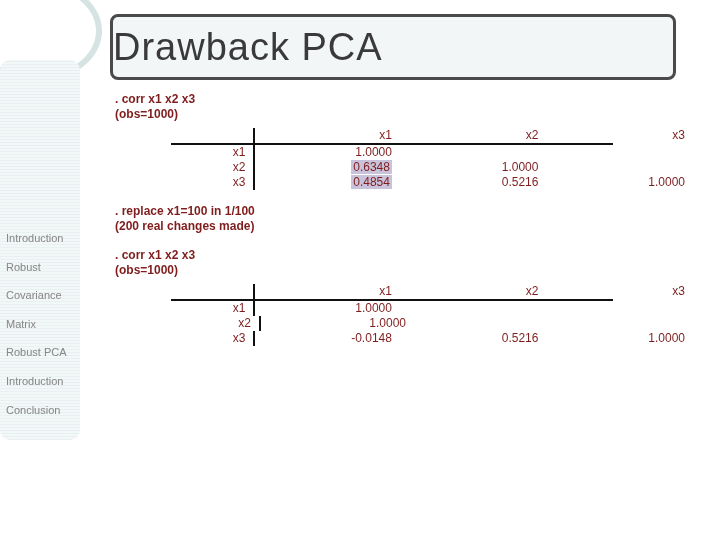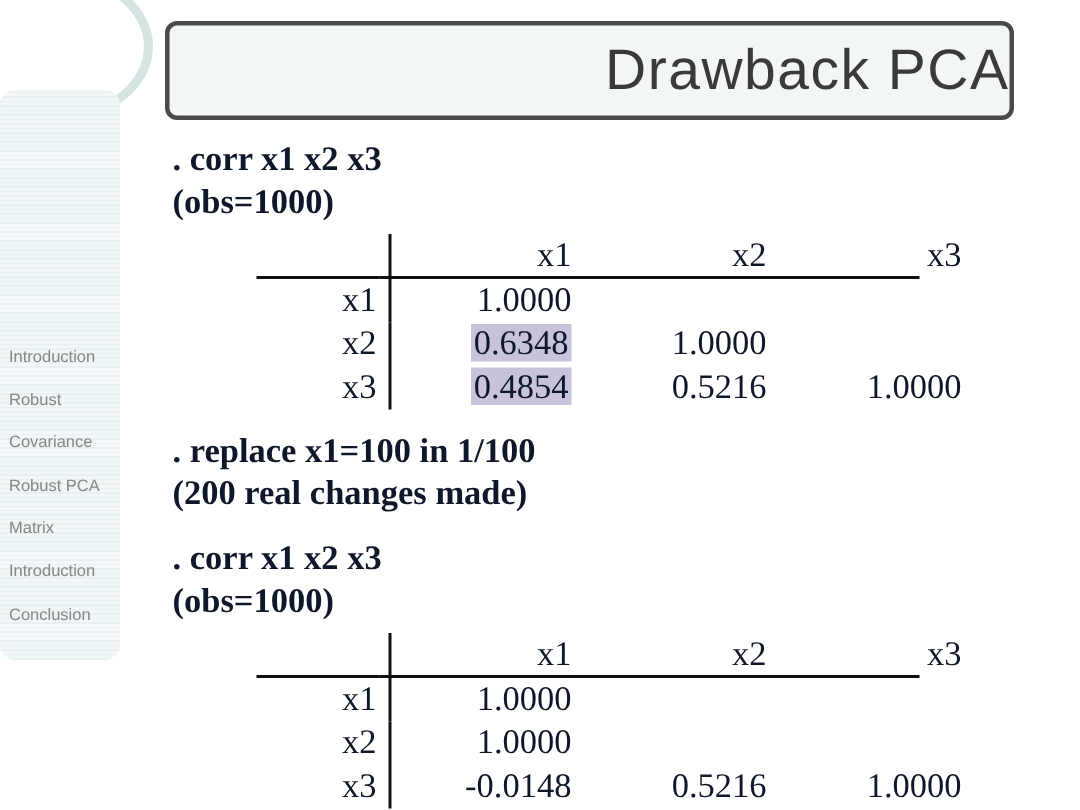--- a/index.html
+++ b/index.html
@@ -47,21 +47,21 @@
     position: absolute;
     left: 110px;
     top: 14px;
     width: 560px;
     height: 60px;
     border: 3px solid #4a4a4a;
     border-radius: 8px;
     background: #f3f6f7;
     display: flex;
     align-items: center;
-    justify-content: flex-end;
+    justify-content: flex-start;
   }
   .title-box .title-text {
     font-size: 38px;
     color: #3a3a3a;
     letter-spacing: 1px;
   }
   .sidebar {
     position: absolute;
     left: 6px;
     top: 224px;
@@ -72,36 +72,37 @@
     text-shadow: 0 0 1px rgba(0,0,0,0.05);
   }
   .sidebar .item {
     display: block;
   }
   .content {
     position: absolute;
     left: 115px;
     top: 92px;
     width: 580px;
-    font-family: Liberation Serif, serif;
-    font-size: 23px;
-    color: #0f172a;
+    font-family: Liberation Sans, sans-serif;
+    font-size: 12px;
+    color: #7f1d1d;
     line-height: 1.25;
   }
   .cmd {
     font-weight: bold;
   }
   .corr-table {
     margin-top: 6px;
     margin-left: 56px;
   }
   .corr-table .hdr-row,
   .corr-table .data-row {
     display: flex;
     align-items: flex-start;
+    gap: 25px;
   }
   .row-label-cell {
     width: 80px;
     text-align: right;
     padding-right: 8px;
     border-right: 2px solid #111;
   }
   .val-cell {
     width: 120px;
     text-align: right;
@@ -139,22 +140,22 @@
   <div class="deco-band"></div>
 
   <div class="title-box">
     <span class="title-text">Drawback PCA</span>
   </div>
 
   <div class="sidebar">
     <span class="item">Introduction</span>
     <span class="item">Robust</span>
     <span class="item">Covariance</span>
+    <span class="item">Matrix</span>
     <span class="item">Robust PCA</span>
-    <span class="item">Matrix</span>
     <span class="item">Introduction</span>
     <span class="item">Conclusion</span>
   </div>
 
   <div class="content">
 
     <div class="cmd">. corr x1 x2 x3</div>
     <div class="cmd">(obs=1000)</div>
 
     <div class="corr-table">

